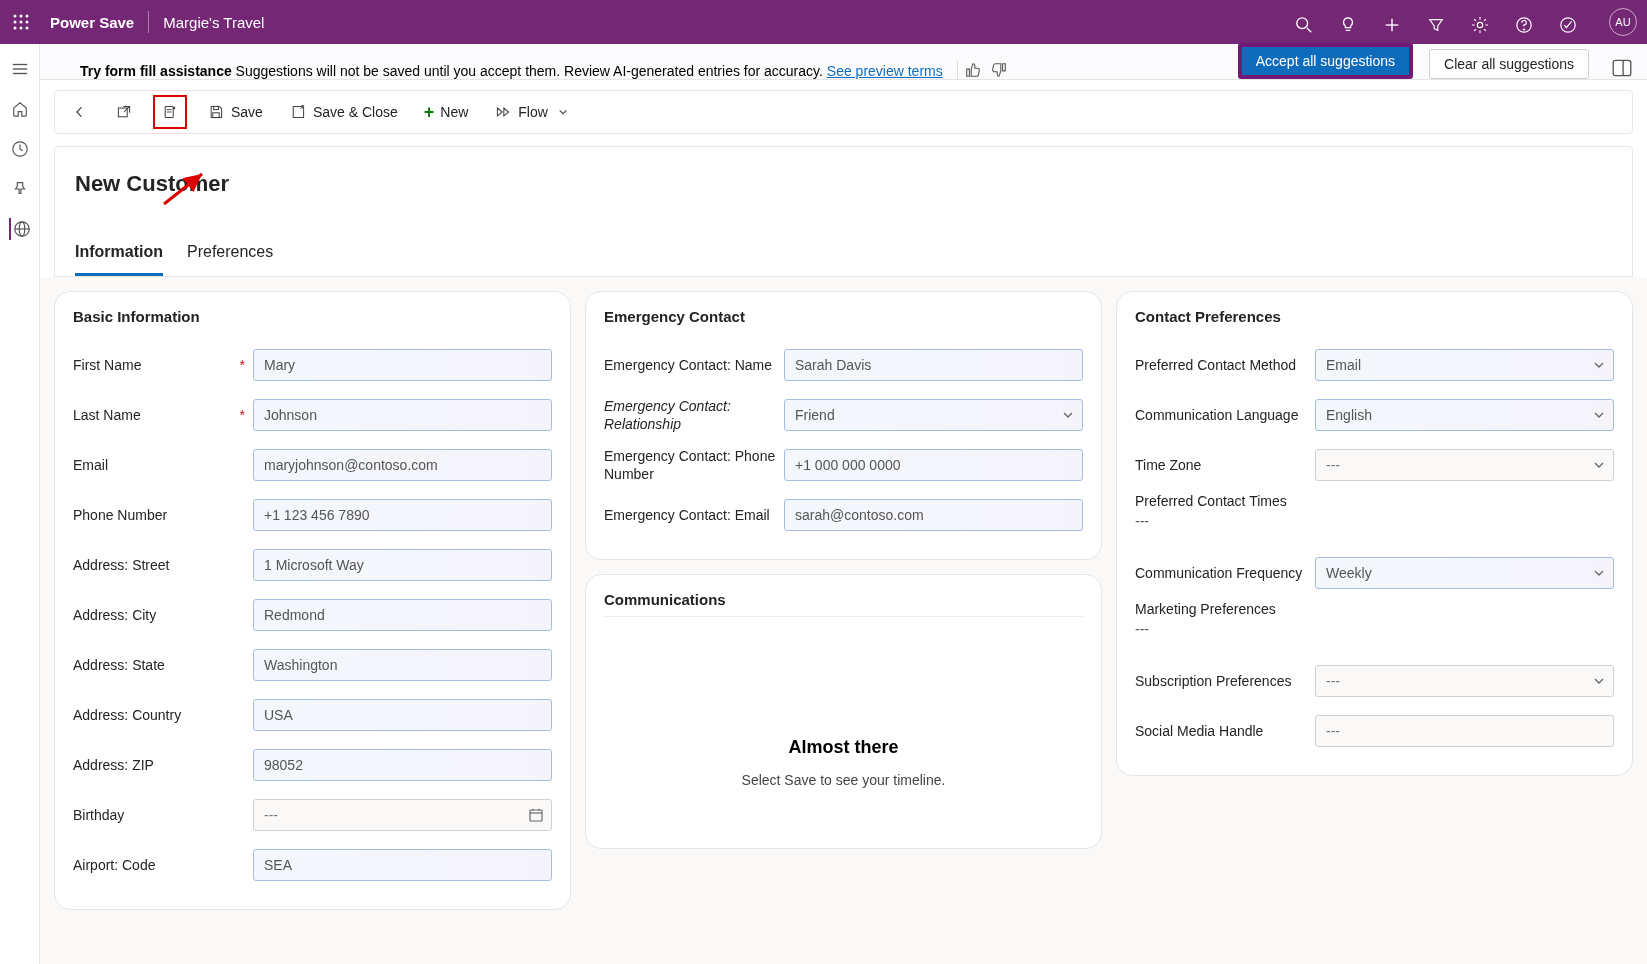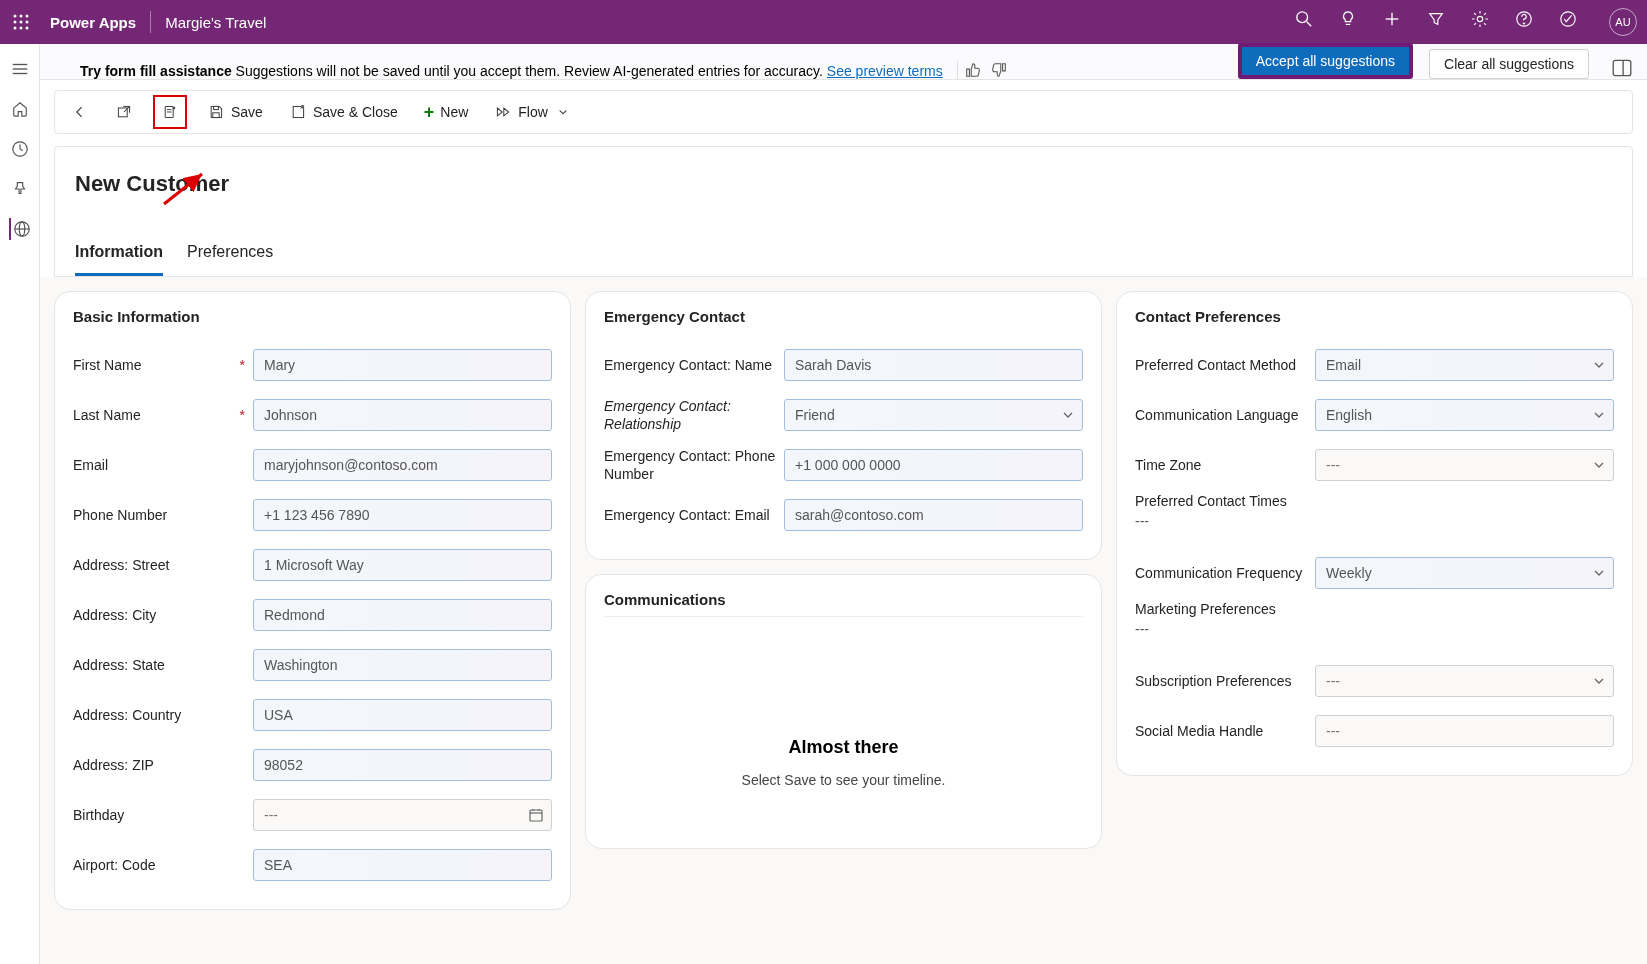--- a/index.html
+++ b/index.html
@@ -14,21 +14,21 @@
     padding: 0 10px;
     color: white;
     font-size: 15px;
   }
   .waffle-icon { width: 22px; height: 22px; display:flex; align-items:center; justify-content:center; cursor:pointer; }
   .waffle-icon svg { fill: white; }
   .topbar-title { font-weight:600; margin-left:18px; }
   .topbar-divider { width:1px; height:22px; background:rgba(255,255,255,0.4); margin:0 14px; }
   .topbar-sub { font-size:15px; }
   .topbar-spacer { flex:1; }
-  .topbar-icons { display:flex; align-items:flex-start; gap:22px; }
+  .topbar-icons { display:flex; align-items:flex-end; gap:22px; }
   .top-icon { width:22px; height:22px; display:flex; align-items:center; justify-content:center; cursor:pointer; }
   .top-icon svg { stroke:white; fill:none; }
   .avatar { width:28px; height:28px; border-radius:50%; border:1px solid rgba(255,255,255,0.6); display:flex; align-items:center; justify-content:center; font-size:11px; color:white; margin-left:8px; }
 
   
   .leftrail {
     position:absolute;
     top:44px; left:0; width:40px; bottom:0;
     background:#fff;
     border-right:1px solid #e5e5e5;
@@ -225,21 +225,21 @@
         <circle cx="8" cy="2" r="1.5"></circle>
         <circle cx="14" cy="2" r="1.5"></circle>
         <circle cx="2" cy="8" r="1.5"></circle>
         <circle cx="8" cy="8" r="1.5"></circle>
         <circle cx="14" cy="8" r="1.5"></circle>
         <circle cx="2" cy="14" r="1.5"></circle>
         <circle cx="8" cy="14" r="1.5"></circle>
         <circle cx="14" cy="14" r="1.5"></circle>
       </svg>
   </div>
-  <span class="topbar-title">Power Apps</span>
+  <span class="topbar-title">Power Save</span>
   <div class="topbar-divider"></div>
   <span class="topbar-sub">Margie's Travel</span>
   <div class="topbar-spacer"></div>
   <div class="topbar-icons">
     <div class="top-icon">
         <svg viewBox="0 0 20 20" width="18" height="18">
           <circle cx="8" cy="8" r="6" stroke-width="1.5"></circle>
           <line x1="13" y1="13" x2="18" y2="18" stroke-width="1.5"></line>
         </svg>
       </div>

